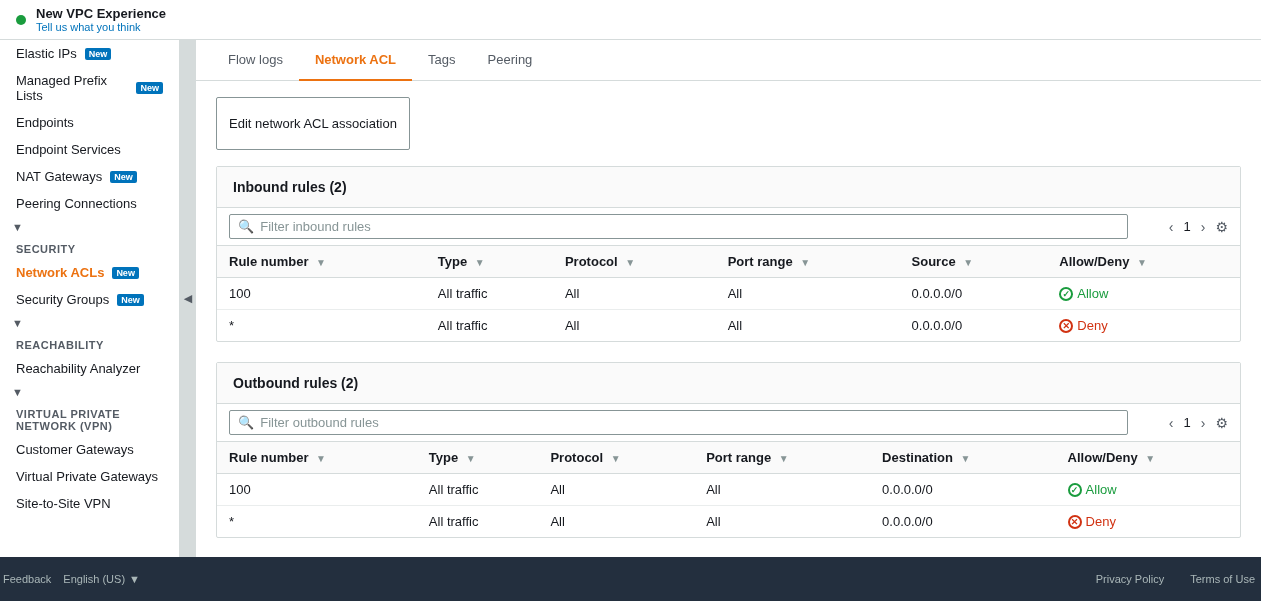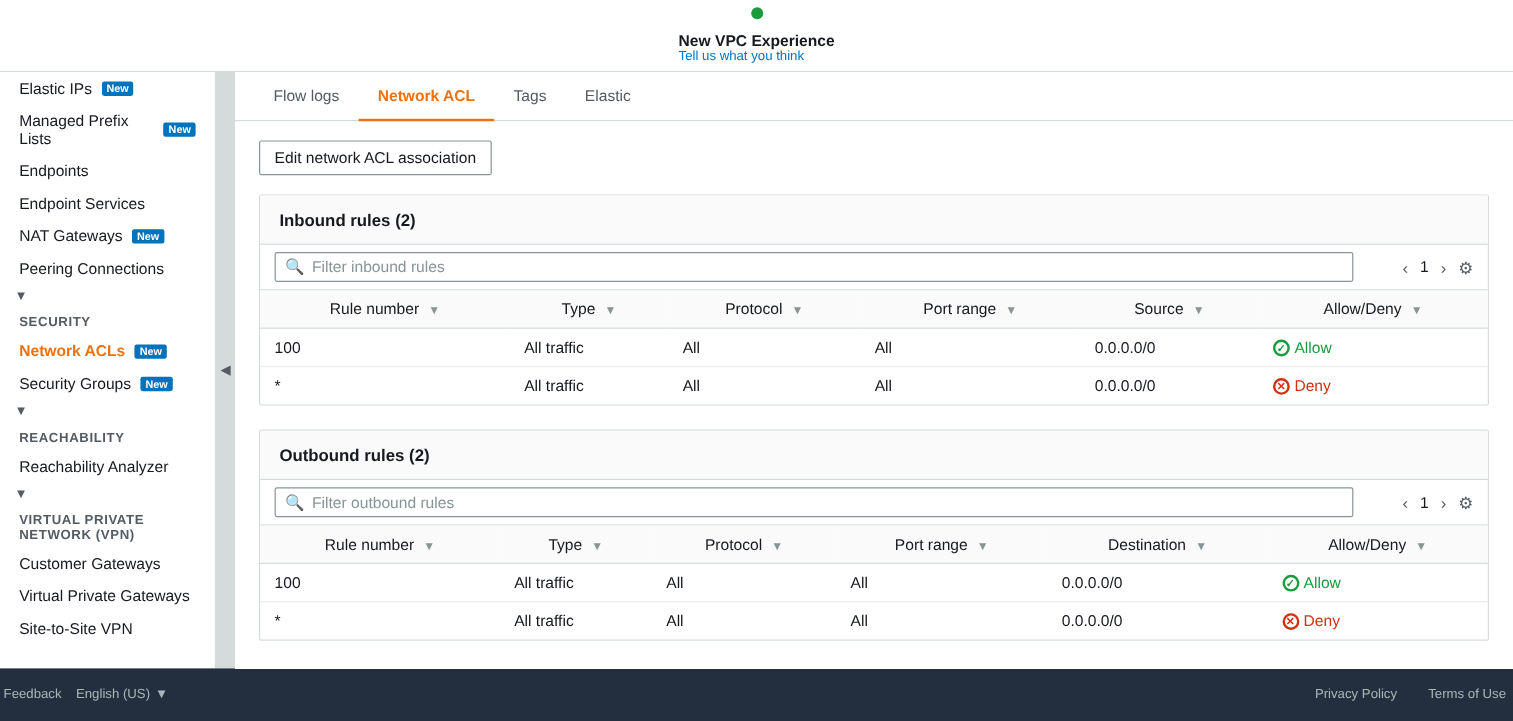--- a/index.html
+++ b/index.html
@@ -122,21 +122,21 @@
       color: #0073bb;
       text-decoration: none;
       cursor: pointer;
     }
 
     
     .btn-secondary {
       background: #fff;
       border: 1px solid #879596;
       border-radius: 2px;
-      padding: 6px 12px;
+      padding: 18px 12px;
       cursor: pointer;
       font-size: 13px;
       color: #16191f;
     }
 
     
     .rules-section {
       border: 1px solid #d5dbdb;
       border-radius: 2px;
       margin-bottom: 20px;
@@ -154,22 +154,22 @@
       width: 100%;
       border-collapse: collapse;
       font-size: 13px;
     }
     thead tr {
       background: #fafafa;
       border-bottom: 1px solid #d5dbdb;
     }
     th {
       padding: 8px 12px;
-      text-align: center;
-      font-weight: 400;
+      text-align: left;
+      font-weight: 700;
       color: #16191f;
       font-size: 13px;
       white-space: nowrap;
       margin-top: 38px;
     }
     th .sort-icon { color: #879596; font-size: 10px; margin-left: 4px; }
     td {
       padding: 8px 12px;
       border-bottom: 1px solid #eaeded;
       color: #16191f;
@@ -237,21 +237,21 @@
       gap: 6px;
       padding: 4px 12px;
     }
     .pag-btn { background: none; border: none; cursor: pointer; color: #545b64; font-size: 14px; padding: 2px 4px; }
     .pag-num { font-size: 13px; }
     .pag-gear { color: #545b64; cursor: pointer; font-size: 14px; }
   </style>
 </head>
 <body>
 
-<div style="background:#fff; border-bottom:1px solid #d5dbdb; padding:6px 16px; display:flex; align-items:center; gap:10px; flex-shrink:0;flex-direction:column;">
+<div style="background:#fff; border-bottom:1px solid #d5dbdb; padding:6px 16px; display:flex; align-items:center; gap:10px; flex-shrink:0;">
   <div style="width:10px;height:10px;background:#1a9c3e;border-radius:50%;flex-shrink:0;"></div>
   <div style="display:flex; flex-direction:column;">
     <span style="font-size:13px;font-weight:700;">New VPC Experience</span>
     <span style="font-size:11px;color:#0073bb;cursor:pointer;">Tell us what you think</span>
   </div>
 </div>
 
 <div class="main-layout">
 
   <div class="sidebar">
@@ -323,21 +323,21 @@
       <div class="tab">
         <span>Flow logs</span>
       </div>
       <div class="tab active">
         <span>Network ACL</span>
       </div>
       <div class="tab">
         <span>Tags</span>
       </div>
       <div class="tab">
-        <span>Elastic</span>
+        <span>Peering</span>
       </div>
     </div>
 
     <div class="content-body">
 
       <div class="acl-header">
         <button class="btn-secondary">Edit network ACL association</button>
       </div>
 
       <div class="rules-section">

